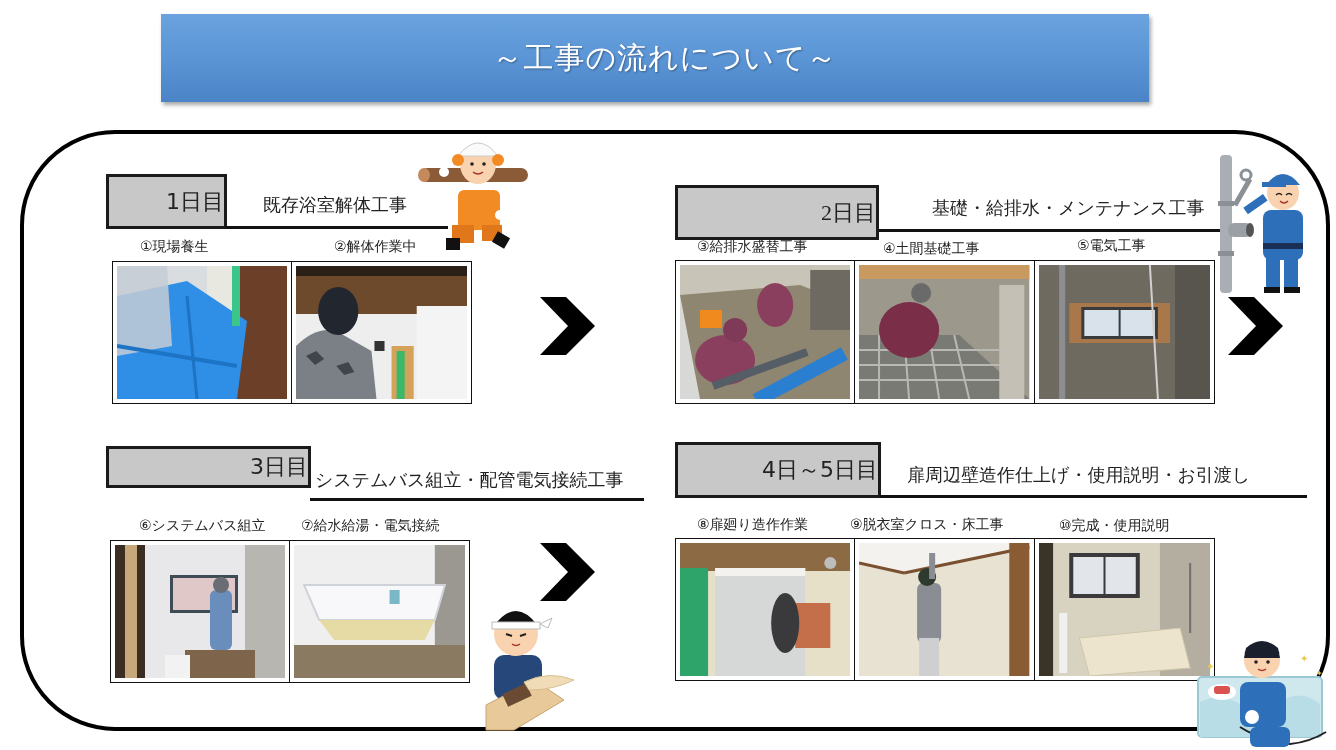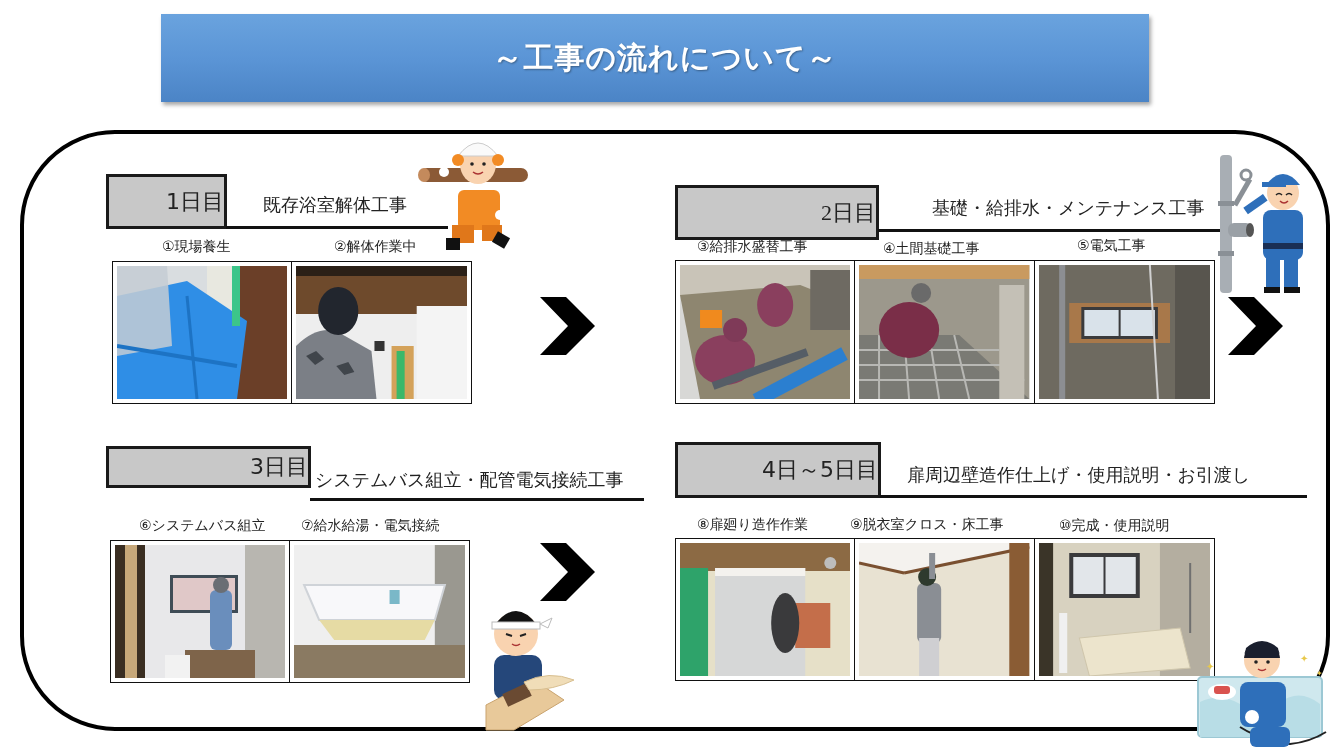--- a/index.html
+++ b/index.html
@@ -6,21 +6,21 @@
   html, body { width: 1336px; height: 750px; background: #ffffff; overflow: hidden; }
   body { position: relative; font-family: "DejaVu Sans", "Liberation Sans", sans-serif; color: #222; }
 
   .title-banner {
     position: absolute; left: 161px; top: 14px; width: 988px; height: 88px;
     background: linear-gradient(180deg, #6aa3de 0%, #5b95d6 50%, #4b84c6 100%);
     box-shadow: 2px 3px 4px rgba(0,0,0,0.35);
     display: flex; align-items: center; justify-content: center;
   }
   .title-banner span {
-    color: #ffffff; font-size: 30px; font-weight: bold; letter-spacing: 1px;
+    color: #ffffff; font-size: 30px; font-weight: normal; letter-spacing: 1px;
     text-shadow: 1px 1px 2px rgba(0,0,0,0.35);
     margin-left: 20px;
   }
 
   .frame {
     position: absolute; left: 20px; top: 130px; width: 1310px; height: 601px;
     border: 4px solid #000; border-radius: 95px; background: transparent;
   }
 
   .day-box {
@@ -54,21 +54,21 @@
 </div>
 
 <div class="frame"></div>
 
 <div class="day-box" style="left:106px;top:174px;width:121px;height:55px;">
   <span>1日目</span>
 </div>
 <div class="day-line" style="left:226px;top:226px;width:222px;"></div>
 <div class="day-title" style="left:263px;top:193px;">既存浴室解体工事</div>
 
-<div class="caption" style="left:162px;top:238px;">①現場養生</div>
+<div class="caption" style="left:140px;top:238px;">①現場養生</div>
 <div class="caption" style="left:334px;top:238px;">②解体作業中</div>
 
 <div class="photo-strip" style="left:112px;top:261px;width:360px;height:143px;">
   <div class="photo-cell" style="width:180px;">
     <div class="photo">
       <svg width="100%" height="100%" viewBox="0 0 170 133" preserveAspectRatio="none">
         <rect width="170" height="133" fill="#d9dde0"></rect>
         <rect x="110" y="0" width="60" height="133" fill="#6b3f28"></rect>
         <rect x="90" y="0" width="30" height="50" fill="#e8e8e0"></rect>
         <polygon points="0,30 70,15 130,55 120,133 0,133" fill="#2f8ee6"></polygon>

